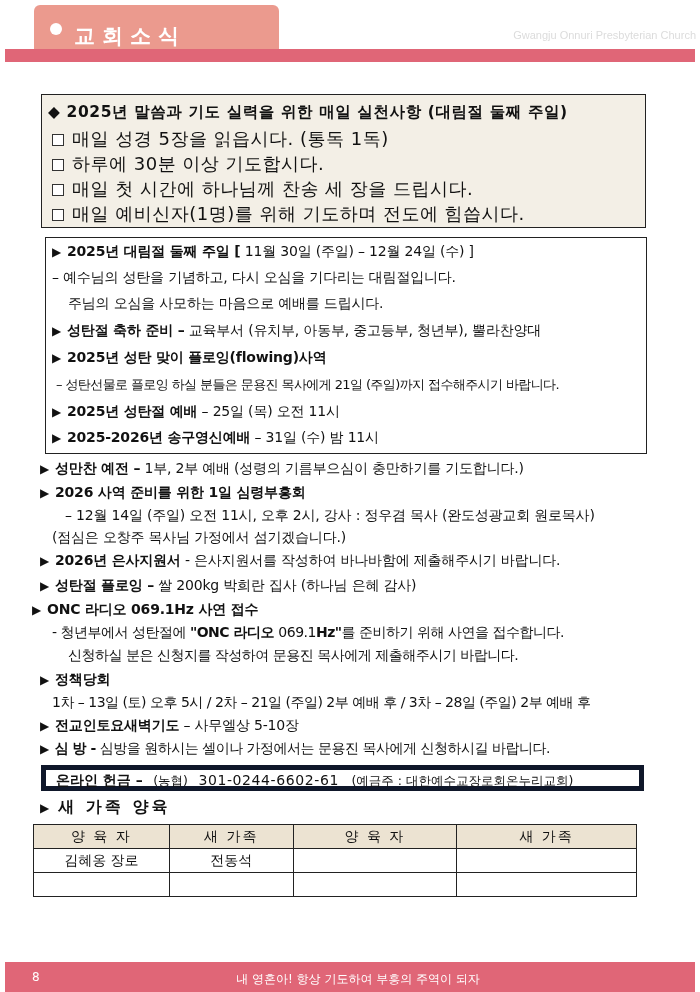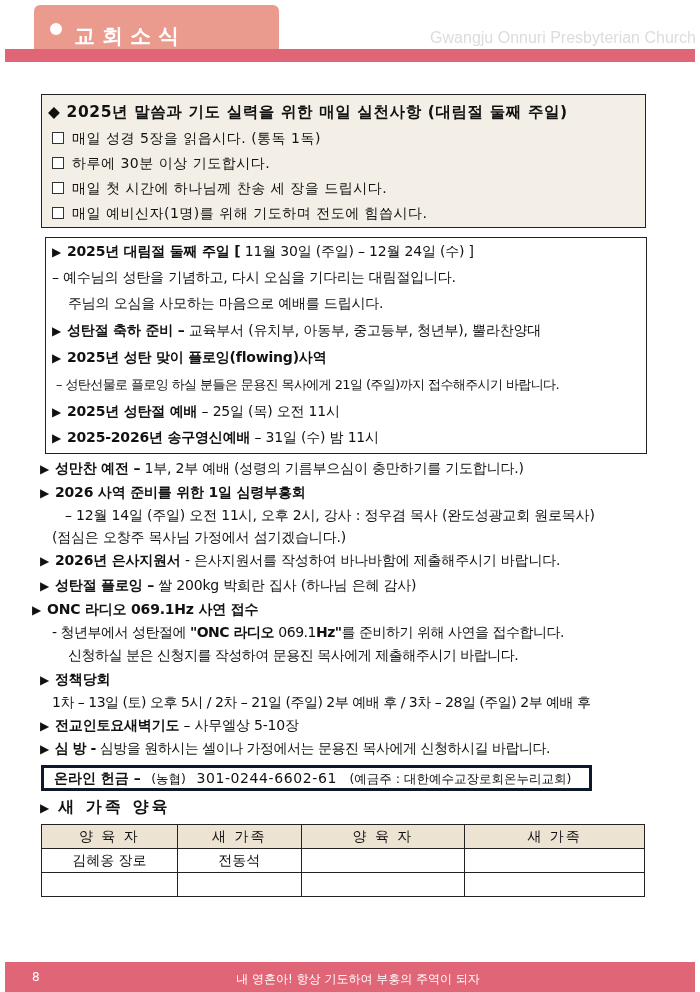--- a/index.html
+++ b/index.html
@@ -2,36 +2,36 @@
 <html><head>
 <meta charset="utf-8">
 <style>
   * { box-sizing: border-box; margin: 0; padding: 0; }
   html, body { width: 700px; height: 992px; background: #ffffff; overflow: hidden; }
   body { position: relative; font-family: "DejaVu Sans", "Liberation Sans", sans-serif; color: #111; }
 
   .header-tab { position: absolute; left: 34px; top: 5px; width: 245px; height: 44px; background: #eb9a8e; border-radius: 6px 6px 0 0; }
   .header-tab .dot { position: absolute; left: 16px; top: 18px; width: 12px; height: 12px; border-radius: 50%; background: #fff; }
   .header-tab .title { position: absolute; left: 40px; top: 17px; font-size: 21px; font-weight: bold; color: #fff; letter-spacing: 7px; }
-  .header-sub { position: absolute; right: 4px; top: 29px; font-size: 16px; color: #dcdcdc; font-family: "Liberation Sans", sans-serif; }
+  .header-sub { position: absolute; right: 4px; top: 29px; font-size: 11px; color: #dcdcdc; font-family: "Liberation Sans", sans-serif; }
   .header-bar { position: absolute; left: 5px; top: 49px; width: 690px; height: 13px; background: #e06677; }
 
   .box1 { position: absolute; left: 41px; top: 94px; width: 605px; height: 134px; background: #f3efe6; border: 1px solid #222; padding: 4px 0 0 6px; }
   .box1 .h { font-size: 15.5px; font-weight: bold; height: 27px; line-height: 27px; white-space: nowrap; letter-spacing: 0.6px; }
-  .box1 .row { font-size: 14px; height: 25px; line-height: 25px; white-space: nowrap; letter-spacing: 0.5px; }
+  .box1 .row { font-size: 18px; height: 25px; line-height: 25px; white-space: nowrap; letter-spacing: 0.5px; }
   .chk { display: inline-block; width: 12px; height: 12px; border: 1px solid #333; margin: 0 8px 0 4px; vertical-align: -1px; background: #fff; }
 
   .box2 { position: absolute; left: 45px; top: 237px; width: 602px; height: 217px; border: 1px solid #222; }
   .line { position: absolute; white-space: nowrap; font-size: 14px; letter-spacing: -0.2px; }
   .b { font-weight: bold; }
   .tri { font-size: 12px; margin-right: 6px; }
 
-  .online { position: absolute; left: 41px; top: 765px; width: 551px; height: 26px; border: 3px solid #0f172a; font-size: 14px; line-height: 20px; padding-left: 10px; white-space: nowrap; }
+  .online { position: absolute; left: 41px; top: 765px; width: 603px; height: 26px; border: 5px solid #0f172a; font-size: 14px; line-height: 20px; padding-left: 10px; white-space: nowrap; }
 
-  table.fam { position: absolute; left: 41px; top: 824px; width: 604px; border-collapse: collapse; font-size: 14px; padding-left: 36px; }
+  table.fam { position: absolute; left: 33px; top: 824px; width: 604px; border-collapse: collapse; font-size: 14px; padding-left: 36px; }
   table.fam td, table.fam th { border: 1px solid #222; text-align: center; height: 24px; font-weight: normal; }
   table.fam th { background: #ece3d2; letter-spacing: 2px; }
 
   .footer { position: absolute; left: 5px; top: 962px; width: 690px; height: 30px; background: #e06677; color: #fff; font-size: 12px; }
   .footer .pg { position: absolute; left: 27px; top: 8px; }
   .footer .motto { position: absolute; left: 0; width: 100%; top: 9px; text-align: center; padding-left: 16px; }
 </style>
 </head>
 <body>
 

